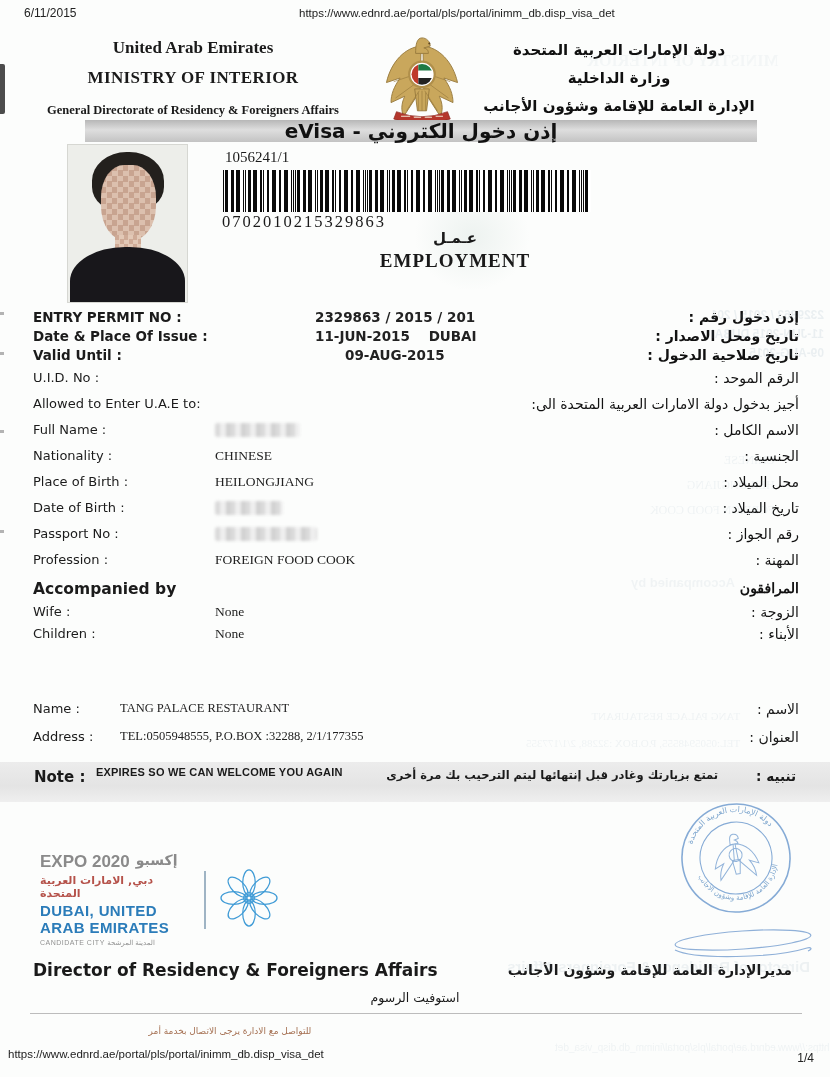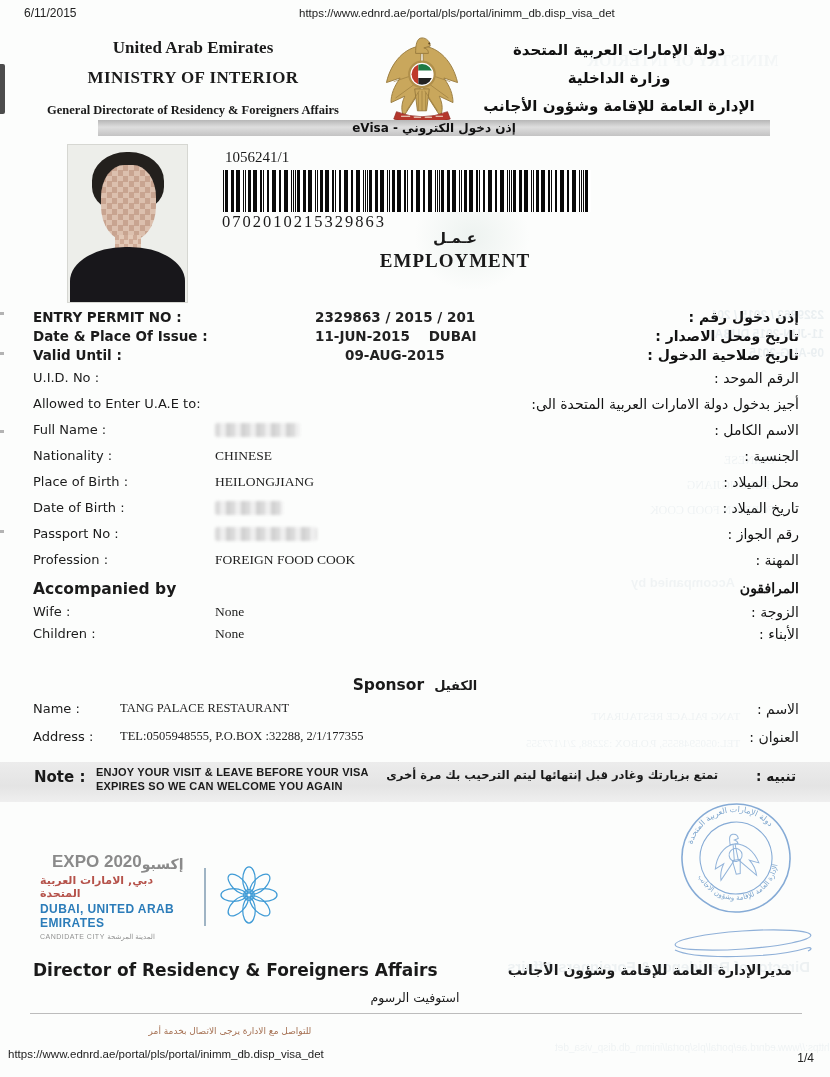--- a/index.html
+++ b/index.html
@@ -23,24 +23,24 @@
   .hdr-en { left:18px; top:38px; width:350px; text-align:center; }
   .hdr-en .l1 { font-family:"Liberation Serif",serif; font-weight:bold; font-size:17px; margin-bottom:10px; }
   .hdr-en .l2 { font-family:"Liberation Serif",serif; font-weight:bold; font-size:17px; letter-spacing:.4px; margin-bottom:15px; }
   .hdr-en .l3 { font-family:"Liberation Serif",serif; font-weight:bold; font-size:12.5px; }
   .hdr-ar { right:36px; top:36px; width:350px; text-align:center; }
   .hdr-ar div { font-family:"DejaVu Sans",sans-serif; font-weight:bold; font-size:15px; line-height:28px; color:#101010; }
   .emblem { left:381px; top:34px; }
 
   
   .banner {
-    left:98px; top:120px; width:672px; height:16px;
+    left:85px; top:120px; width:672px; height:22px;
     background:linear-gradient(#b7b7b7, #dedede 45%, #c3c3c3);
     display:flex; align-items:center; justify-content:center;
-    font-weight:bold; font-size:12px; color:#111;
+    font-weight:bold; font-size:20px; color:#111;
     font-family:"DejaVu Sans",sans-serif;
   }
 
   
   .photo { left:68px; top:145px; width:119px; height:157px; background:#edeeea; outline:1px solid #d6d7d2; }
   .ph-hair { position:absolute; left:24px; top:7px; width:72px; height:60px; background:#23201d; border-radius:48% 48% 42% 42%; }
   .ph-face { position:absolute; left:33px; top:20px; width:55px; height:76px; border-radius:42% 42% 46% 46%;
     background:repeating-conic-gradient(#dcc0ae 0% 25%, #c8a490 25% 50%); background-size:11px 11px;
     filter:blur(.6px); }
   .ph-neck { position:absolute; left:47px; top:90px; width:26px; height:22px;
@@ -97,24 +97,24 @@
   }
   .note .n-label { font-weight:bold; font-size:15px; font-family:"DejaVu Sans",sans-serif; width:62px; flex:none; margin-top:2px;}
   .note .n-en { font-weight:bold; font-size:11px; line-height:13.5px; font-family:"Liberation Sans",sans-serif; letter-spacing:.2px; }
   .note .n-ar { margin-left:auto; display:flex; flex-direction:row-reverse; gap:38px; align-items:flex-start; margin-top:2px;}
   .note .n-ar-label { font-weight:bold; font-size:13.5px; font-family:"DejaVu Sans",sans-serif; }
   .note .n-ar-text  { font-weight:bold; font-size:11.5px; font-family:"DejaVu Sans",sans-serif; }
 
   
   .expo { left:40px; top:852px; display:flex; align-items:center; gap:14px; }
   .expo .ex-text { width:150px; }
-  .expo .ex-l1 { display:flex; align-items:flex-end; font-weight:bold;margin-left:12px; }
+  .expo .ex-l1 { display:flex; gap:6px; align-items:flex-start; font-weight:bold; }
   .expo .ex-divider { width:1.5px; height:58px; }
   .expo .ex-l2 { font-size:11px; font-weight:bold; margin-top:2px; font-family:"DejaVu Sans",sans-serif; }
-  .expo .ex-l3 { font-size:12px; font-weight:bold; letter-spacing:.4px; margin-top:2px; }
+  .expo .ex-l3 { font-size:15px; font-weight:bold; letter-spacing:.4px; margin-top:2px; }
   .expo .ex-l4 { font-size:7px; margin-top:3px; opacity:.5; letter-spacing:.5px; }
 
   
   .stamp { left:676px; top:798px; opacity:.9; }
   .signature { left:655px; top:922px; }
 
   
   .director-en { left:33px; top:960px; font-weight:bold; font-size:17px; font-family:"DejaVu Sans",sans-serif; }
   .director-ar { right:38px; top:962px; font-weight:bold; font-size:14px; font-family:"DejaVu Sans",sans-serif; }
   .fees { left:0; top:990px; width:830px; text-align:center; font-size:12.5px; font-family:"DejaVu Sans",sans-serif; }
@@ -307,42 +307,37 @@
       <div class="frow tight">
         <span class="f-en">Children :</span>
         <span class="f-mid">
           <span class="f-val">None</span>
 
         </span>
         <span class="f-ar rtl">الأبناء :</span>
       </div>
     </div>
 
-  <div class="abs sponsor-head">
-    <span class="sp-en">Sponsor</span>
-    <span class="sp-ar rtl">الكفيل</span>
-  </div>
   <div class="abs sponsor-rows">
 
   <div class="srow">
         <span class="s-en">Name :</span>
         <span class="s-val">TANG PALACE RESTAURANT</span>
         <span class="s-ar rtl">الاسم :</span>
       </div>
       <div class="srow">
         <span class="s-en">Address :</span>
         <span class="s-val">TEL:0505948555, P.O.BOX :32288, 2/1/177355</span>
         <span class="s-ar rtl">العنوان :</span>
       </div>
     </div>
 
   <div class="abs note">
     <span class="n-label">Note :</span>
     <span class="n-en">
-      <div>ENJOY YOUR VISIT &amp; LEAVE BEFORE YOUR VISA</div>
       <div>EXPIRES SO WE CAN WELCOME YOU AGAIN</div>
     </span>
     <span class="n-ar">
       <span class="n-ar-label rtl">تنبيه :</span>
       <span class="n-ar-text rtl">تمتع بزيارتك وغادر قبل إنتهائها ليتم الترحيب بك مرة أخرى</span>
     </span>
   </div>
 
   <div class="abs expo">
     <div class="ex-text">

